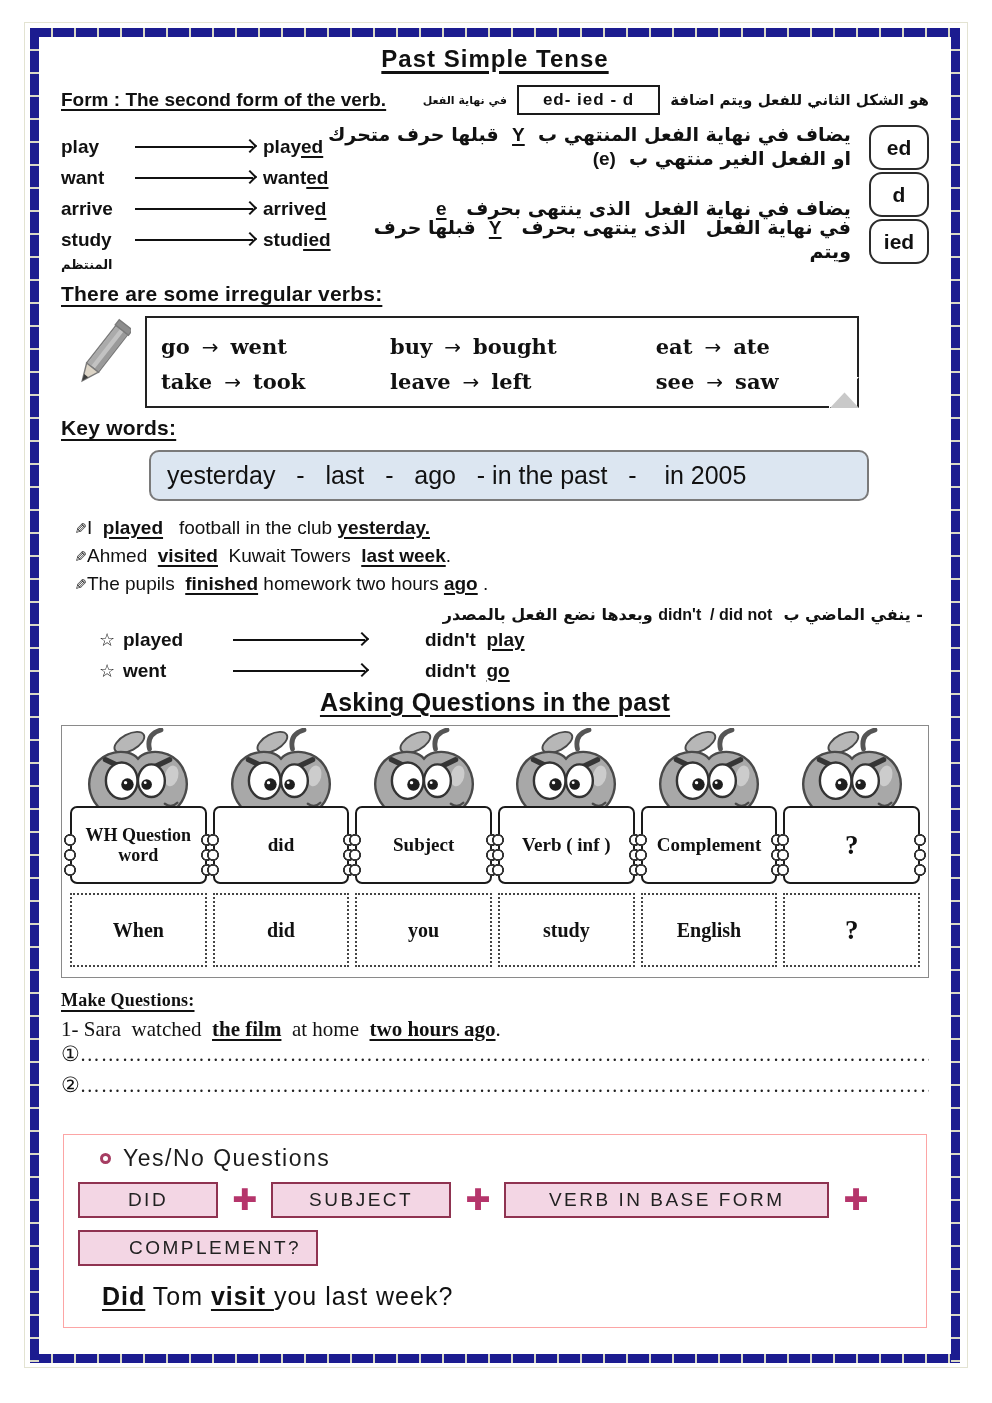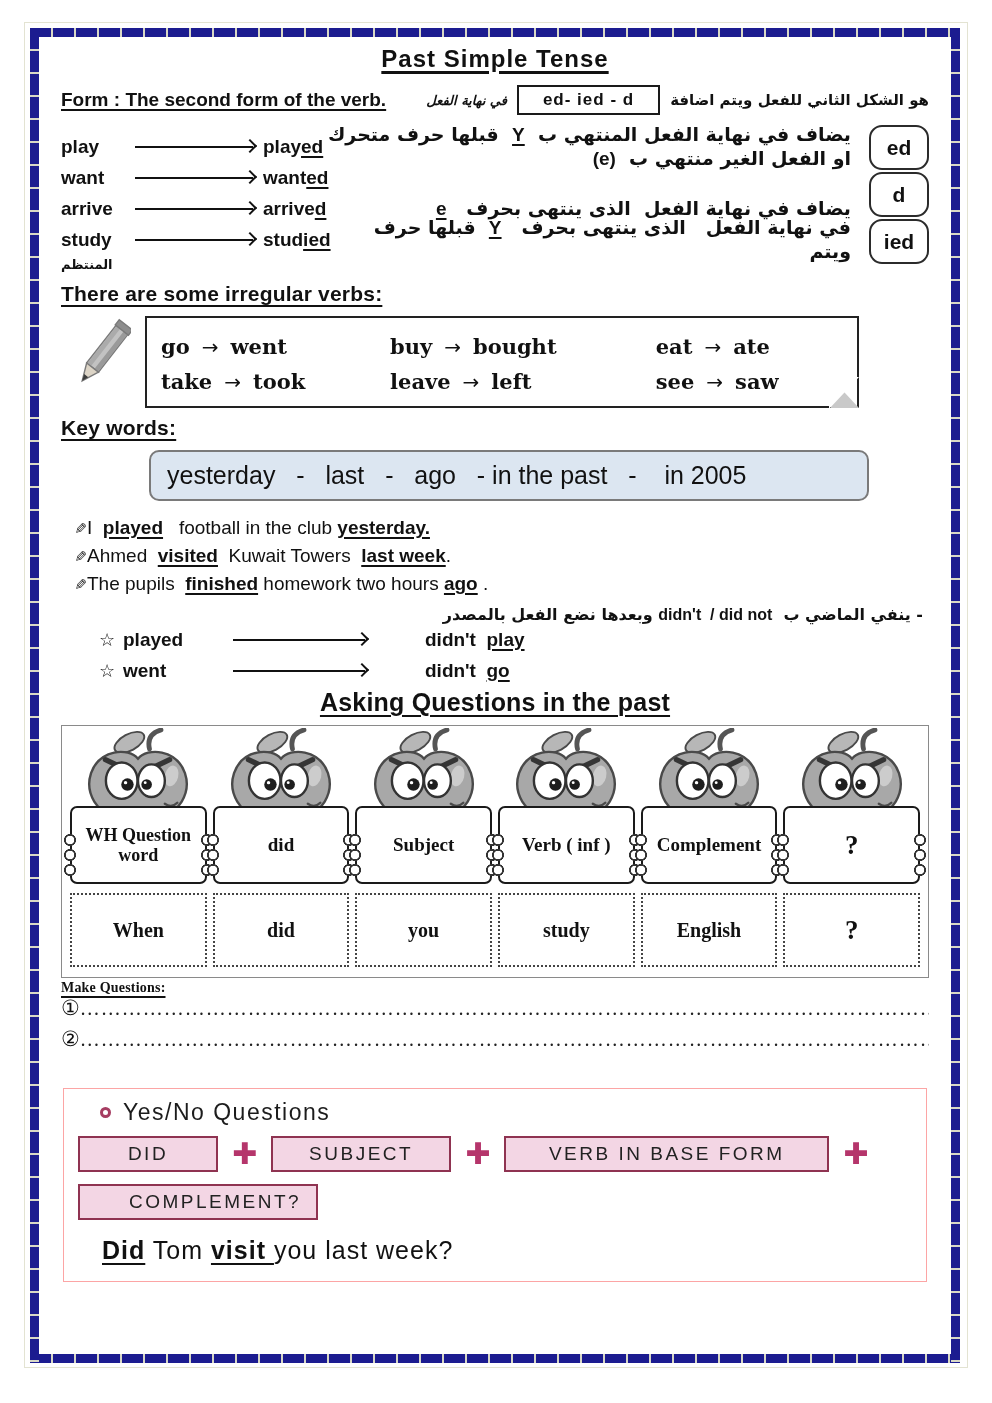--- a/index.html
+++ b/index.html
@@ -20,21 +20,21 @@
   .b { font-weight:bold; }
   .u { text-decoration:underline; text-decoration-thickness:2px; text-underline-offset:3px; }
   .rich span { white-space:pre-wrap; }
 
   
   .title { text-align:center; font-size:24px; font-weight:bold; letter-spacing:1px;
            text-decoration:underline; text-decoration-thickness:2.5px; text-underline-offset:4px; }
   .form-line { display:flex; align-items:center; margin-top:12px; gap:10px; }
   .form-en { font-weight:bold; font-size:19px; text-decoration:underline; text-decoration-thickness:2px; text-underline-offset:3px; white-space:nowrap; }
   .ar { font-family:"DejaVu Sans", sans-serif; font-weight:bold; }
-  .form-ar-tail { margin-left:auto; font-size:13px;font-style:italic; }
+  .form-ar-tail { margin-left:auto; font-size:11px; }
   .suffix-box-inline { border:2px solid #1a1a1a; padding:3px 24px; font-weight:bold; font-size:17px; letter-spacing:1px; white-space:nowrap; }
   .form-ar-head { font-size:15px; }
 
   
   .verbs { position:relative; margin-top:16px; padding-right:78px; }
   .v-row { display:flex; align-items:center; height:31px; }
   .v-base { width:74px; font-weight:bold; font-size:19px; }
   .v-arrow { width:118px; height:2px; background:#111; position:relative; margin-right:10px; }
   .v-arrow::after { content:""; position:absolute; right:-2px; top:-5px; border:solid #111; border-width:0 2px 2px 0; padding:4px; transform:rotate(-45deg); }
   .v-past { font-weight:bold; font-size:19px; white-space:nowrap; }
@@ -92,21 +92,21 @@
         radial-gradient(circle at 7px 8px,  #fff 4.2px, #333 4.4px 5.8px, transparent 6.2px),
         radial-gradient(circle at 7px 23px, #fff 4.2px, #333 4.4px 5.8px, transparent 6.2px),
         radial-gradient(circle at 7px 38px, #fff 4.2px, #333 4.4px 5.8px, transparent 6.2px); }
   .board::before { left:-9px; } .board::after { right:-9px; }
   .q-col:first-child .board { font-size:18px; }
   .board.qmark, .cell.qmark { font-size:27px; }
   .cell { width:100%; height:74px; margin-top:9px; border:2px dotted #444; display:flex; align-items:center; justify-content:center;
           font-family:"Liberation Serif", serif; font-weight:bold; font-size:20px;text-align:right; }
 
   
-  .make-heading { margin-top:2px; font-size:14px; }
+  .make-heading { margin-top:12px; font-size:18px; }
   .make-sentence { font-family:"Liberation Serif", serif; font-size:21px; margin-top:6px; }
   .ans-line { display:flex; align-items:baseline; font-family:"Liberation Serif", serif; font-size:20px; height:31px; overflow:hidden; }
   .ans-num { flex:0 0 auto; font-size:21px; }
   .ans-dots { flex:1; overflow:hidden; white-space:nowrap; letter-spacing:1px; color:#222; }
 
   
   .yesno { margin:30px 2px 0 2px; border:1px solid #fca5a5; background:#fff; padding:10px 14px 14px 14px; }
   .yn-head { display:flex; align-items:center; gap:12px; margin-left:22px; }
   .yn-bullet { width:11px; height:11px; border-radius:50%; border:3.5px solid #a63d62; flex:0 0 auto; }
   .yn-title { font-size:23px; letter-spacing:1.5px; color:#1c1c1c; }
@@ -317,20 +317,21 @@
       <div class="q-col">
         <svg class="apple" viewBox="0 0 120 96">
             <use href="#apple-sym" xlink:href="#apple-sym"></use>
           </svg>
         <div class="board qmark">?</div>
         <div class="cell qmark">?</div>
       </div>
     </div>
 
     <div class="sec-heading make-heading">Make Questions:</div>
+    <div class="make-sentence rich"><span>1- Sara  watched  </span><span class="b u">the film</span><span>  at home  </span><span class="b u">two hours ago</span><span>.</span></div>
     <div class="ans-line">
       <span class="ans-num">①</span>
       <span class="ans-dots">……………………………………………………………………………………………………………………</span>
     </div>
     <div class="ans-line">
       <span class="ans-num">②</span>
       <span class="ans-dots">……………………………………………………………………………………………………………………</span>
     </div>
 
     <div class="yesno">

